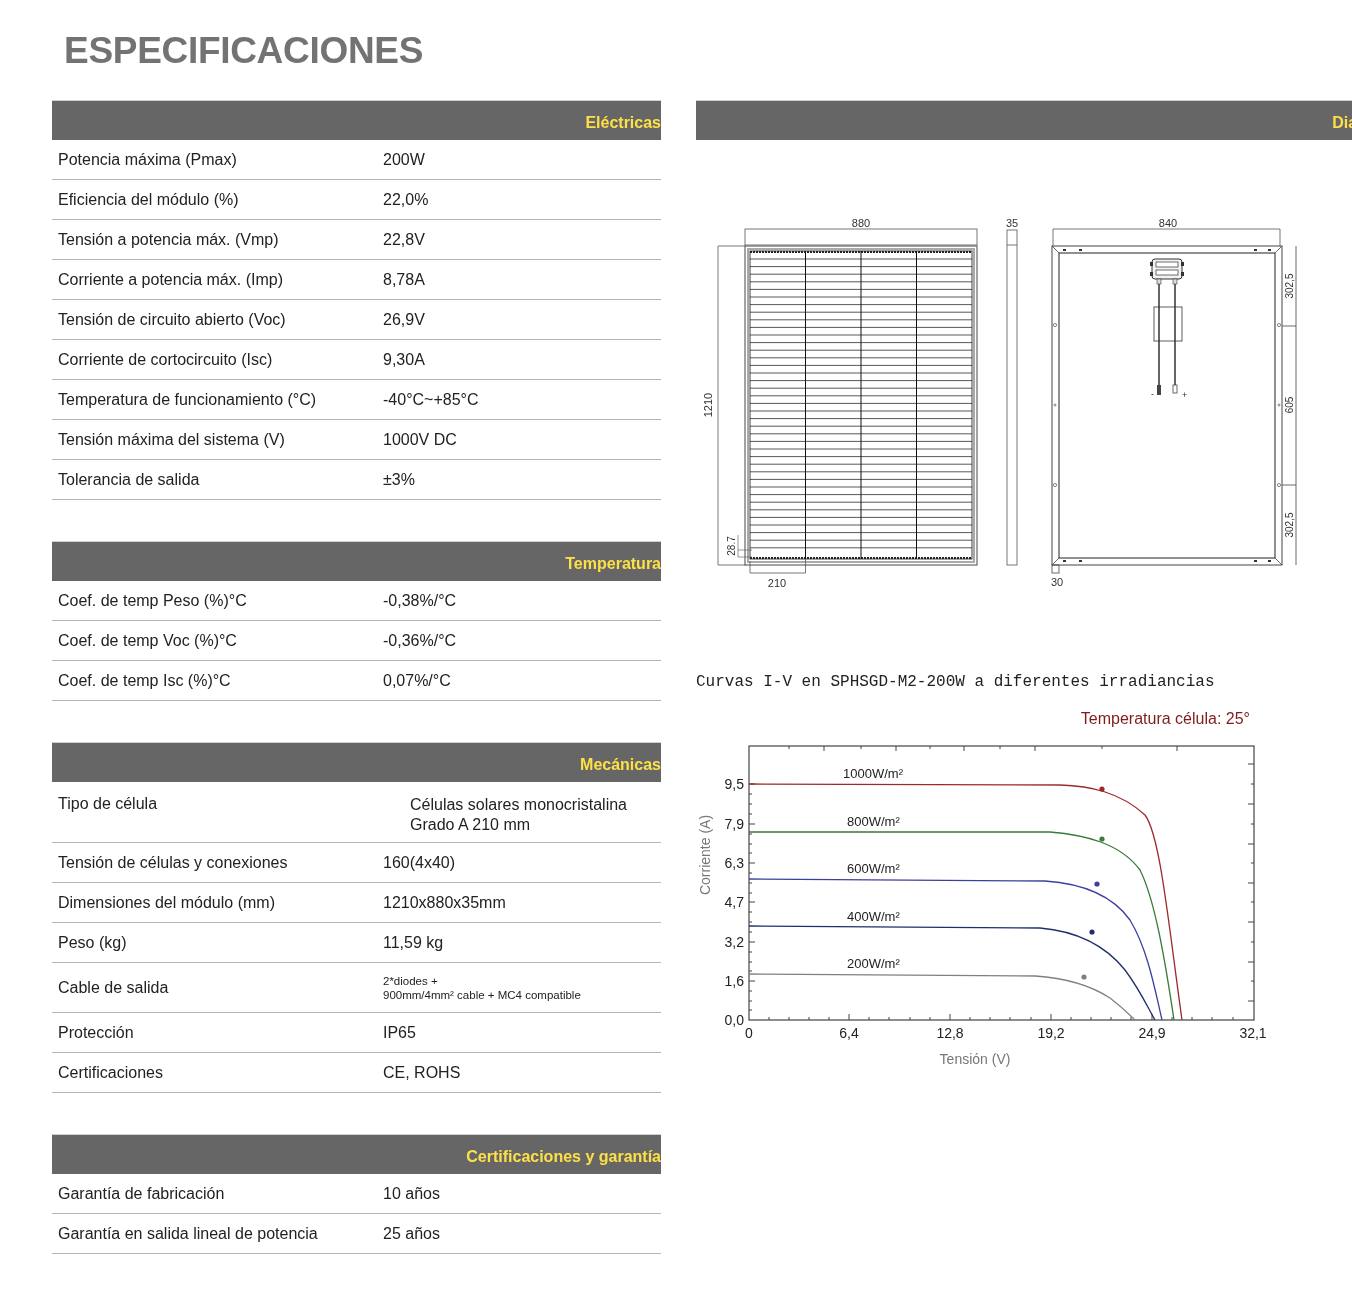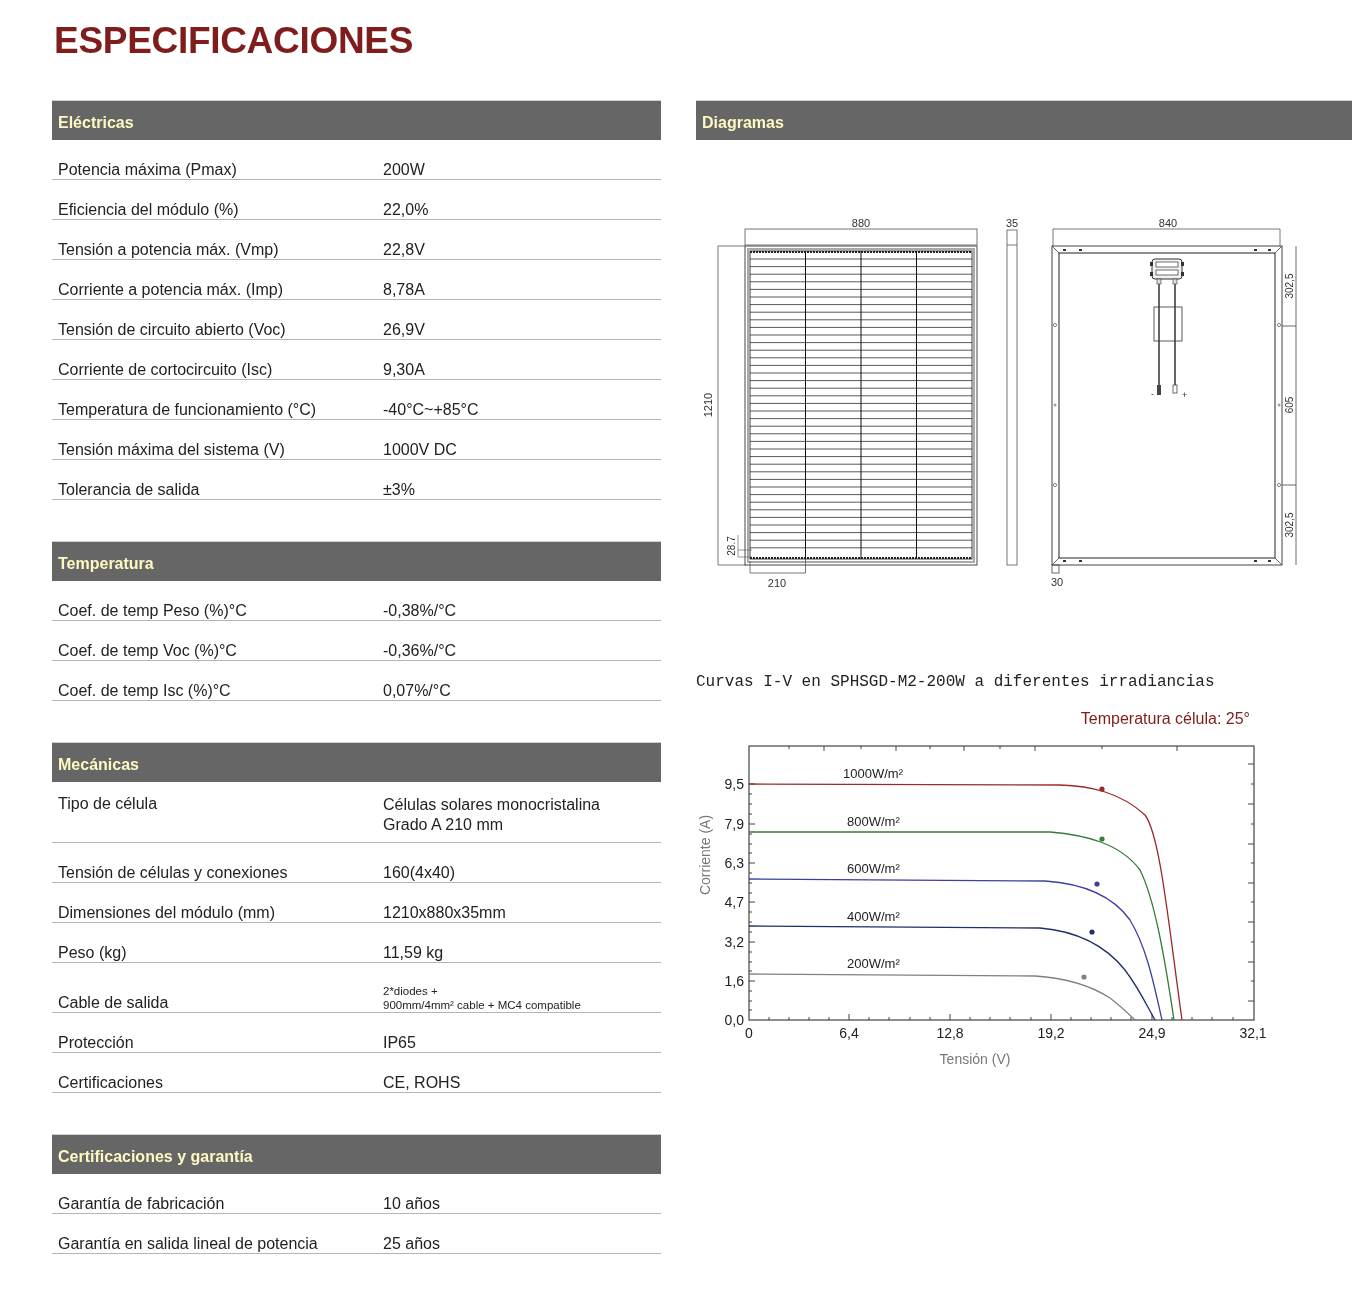--- a/index.html
+++ b/index.html
@@ -1,24 +1,24 @@
 <!DOCTYPE html>
 <html><head>
 <meta charset="utf-8">
 <style>
   html, body { margin: 0; padding: 0; background: #ffffff; }
   body { width: 1352px; height: 1304px; position: relative; font-family: "Liberation Sans", "DejaVu Sans", sans-serif; color: #222; overflow: hidden; }
-  .page-title { position: absolute; left: 52px; top: 18px; font-size: 37px; font-weight: bold; color: #7f1d1d; letter-spacing: -0.3px; margin: 2px; }
+  .page-title { position: absolute; left: 52px; top: 18px; font-size: 37px; font-weight: bold; color: #737373; letter-spacing: -0.3px; margin: 12px; }
   .col-left { position: absolute; left: 52px; top: 100px; width: 609px; }
   .section { margin-bottom: 41px; }
-  .section-header { background: #666666; color: #fef9c3; font-weight: bold; font-size: 16px; height: 40px; line-height: 44px; padding-left: 6px; box-sizing: border-box; border-top: 1px solid #cfcfcf; }
-  .row { display: flex; border-bottom: 1px solid #b5b5b5; min-height: 40px; box-sizing: border-box; align-items: flex-end; font-size: 16px; }
+  .section-header { background: #666666; color: #fde047; font-weight: bold; font-size: 16px; height: 40px; line-height: 44px; padding-left: 6px; box-sizing: border-box; border-top: 1px solid #cfcfcf; text-align: right; }
+  .row { display: flex; border-bottom: 1px solid #b5b5b5; min-height: 40px; box-sizing: border-box; align-items: center; font-size: 16px; }
   .row .k { width: 331px; padding-left: 6px; box-sizing: border-box; }
   .row .v { flex: 1; }
-  .row.tall { min-height: 61px; align-items: flex-start; padding-top: 13px; }
+  .row.tall { min-height: 61px; align-items: flex-start; padding-top: 13px; gap: 27px; }
   .row.tall .v { line-height: 20px; }
   .row.cable { min-height: 50px; }
   .row.cable .v { font-size: 11.5px; line-height: 14px; }
   .col-right { position: absolute; left: 696px; top: 100px; width: 718px; }
   .diagram-svg { position: absolute; left: 696px; top: 205px; }
   .chart-title { position: absolute; left: 696px; top: 673px; font-size: 16px; color: #222; font-family: Liberation Mono, monospace; }
   .chart-subtitle { position: absolute; left: 1000px; width: 250px; text-align: right; top: 710px; font-size: 16px; color: #7f1d1d; }
   .chart-svg { position: absolute; left: 690px; top: 740px; }
 </style>
 </head>

